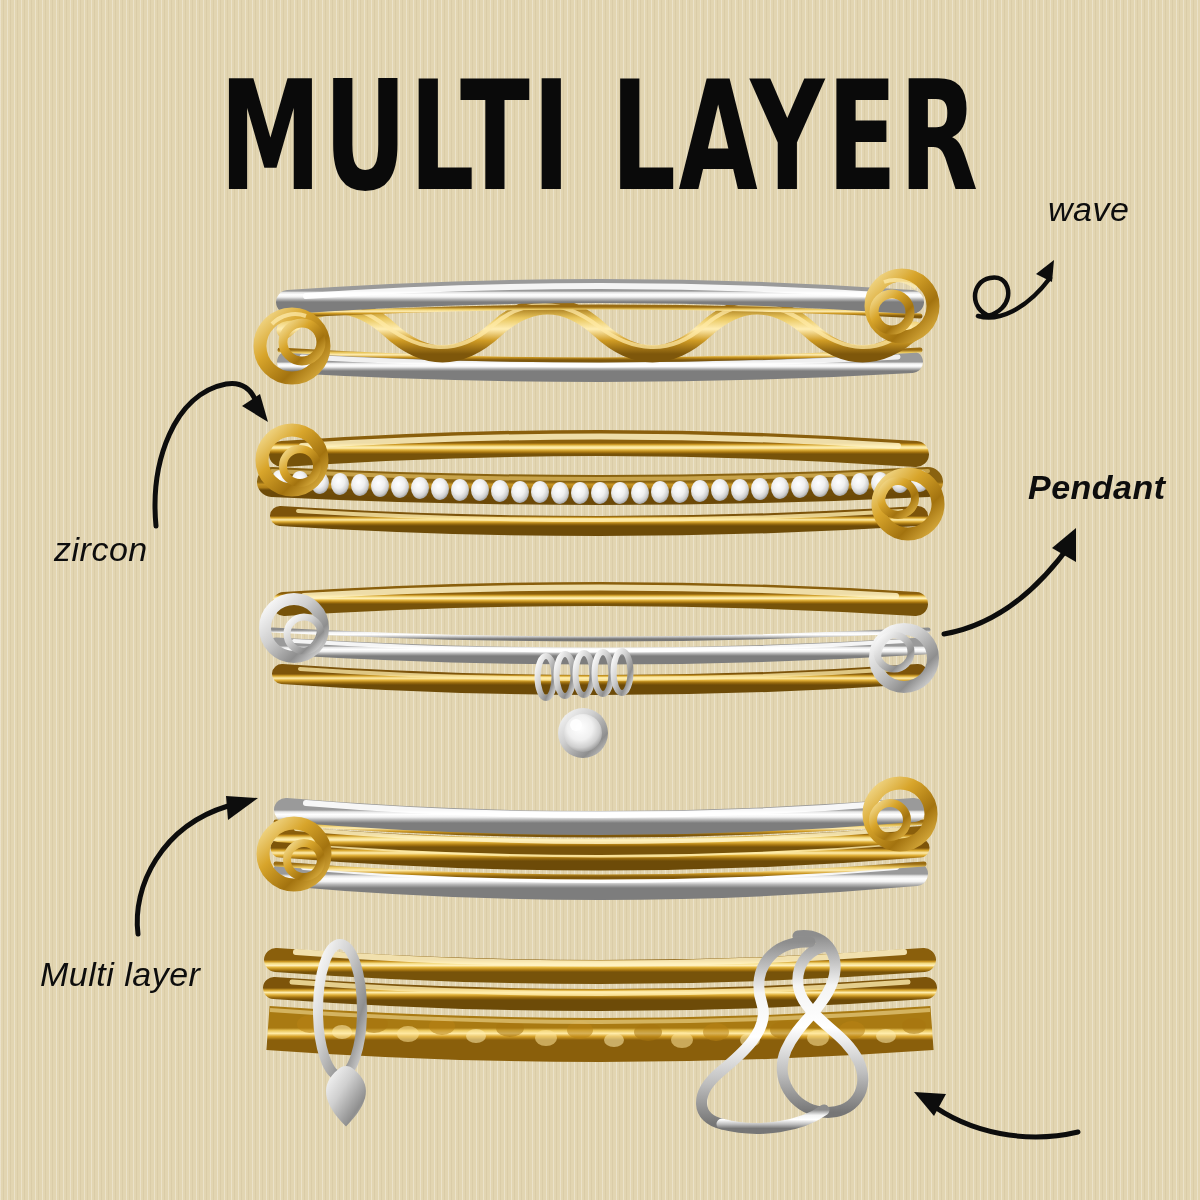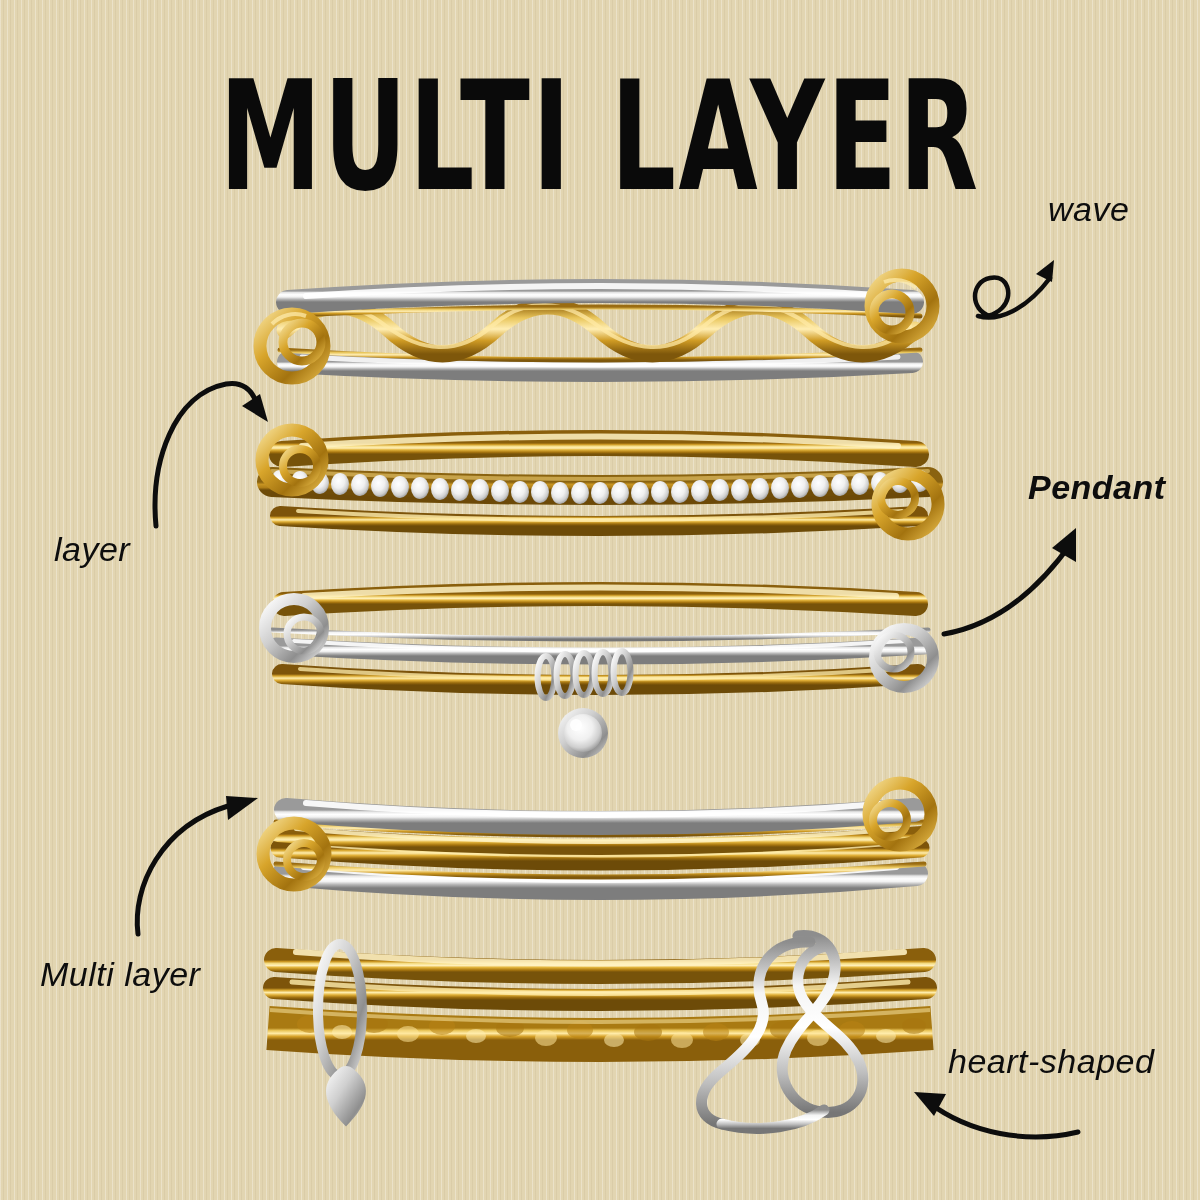--- a/index.html
+++ b/index.html
@@ -405,37 +405,36 @@
   </div>
 
   <div class="label" id="label-pendant">Pendant</div>
   <div class="arrow" style="left:940px; top:520px;">
     <svg width="160" height="120" viewBox="0 0 160 120">
       <path d="M4 114 C 50 106, 94 76, 132 22" stroke="#0d0d0d" stroke-width="5" fill="none" stroke-linecap="round"></path>
       <path d="M136 8 L 136 42 L 112 28 Z" fill="#0d0d0d"></path>
     </svg>
   </div>
 
-  <div class="label" id="label-zircon">layer</div>
+  <div class="label" id="label-zircon">zircon</div>
   <div class="arrow" style="left:130px; top:350px;">
     <svg width="140" height="180" viewBox="0 0 140 180">
       <path d="M26 176 C 20 112, 44 44, 96 34 C 112 31, 122 40, 126 52" stroke="#0d0d0d" stroke-width="5" fill="none" stroke-linecap="round"></path>
       <path d="M138 72 L 112 56 L 130 44 Z" fill="#0d0d0d"></path>
     </svg>
   </div>
 
   <div class="label" id="label-multilayer">Multi layer</div>
   <div class="arrow" style="left:118px; top:782px;">
     <svg width="160" height="160" viewBox="0 0 160 160">
       <path d="M20 152 C 14 104, 44 44, 110 24" stroke="#0d0d0d" stroke-width="5" fill="none" stroke-linecap="round"></path>
       <path d="M140 16 L 110 38 L 108 14 Z" fill="#0d0d0d"></path>
     </svg>
   </div>
 
-  <div class="label" id="label-heart">heart-shaped</div>
   <div class="arrow" style="left:908px; top:1062px;">
     <svg width="180" height="90" viewBox="0 0 180 90">
       <path d="M170 70 C 120 82, 62 72, 20 40" stroke="#0d0d0d" stroke-width="5" fill="none" stroke-linecap="round"></path>
       <path d="M6 30 L 38 32 L 26 54 Z" fill="#0d0d0d"></path>
     </svg>
   </div>
 
 </div>
 
 </body></html>

